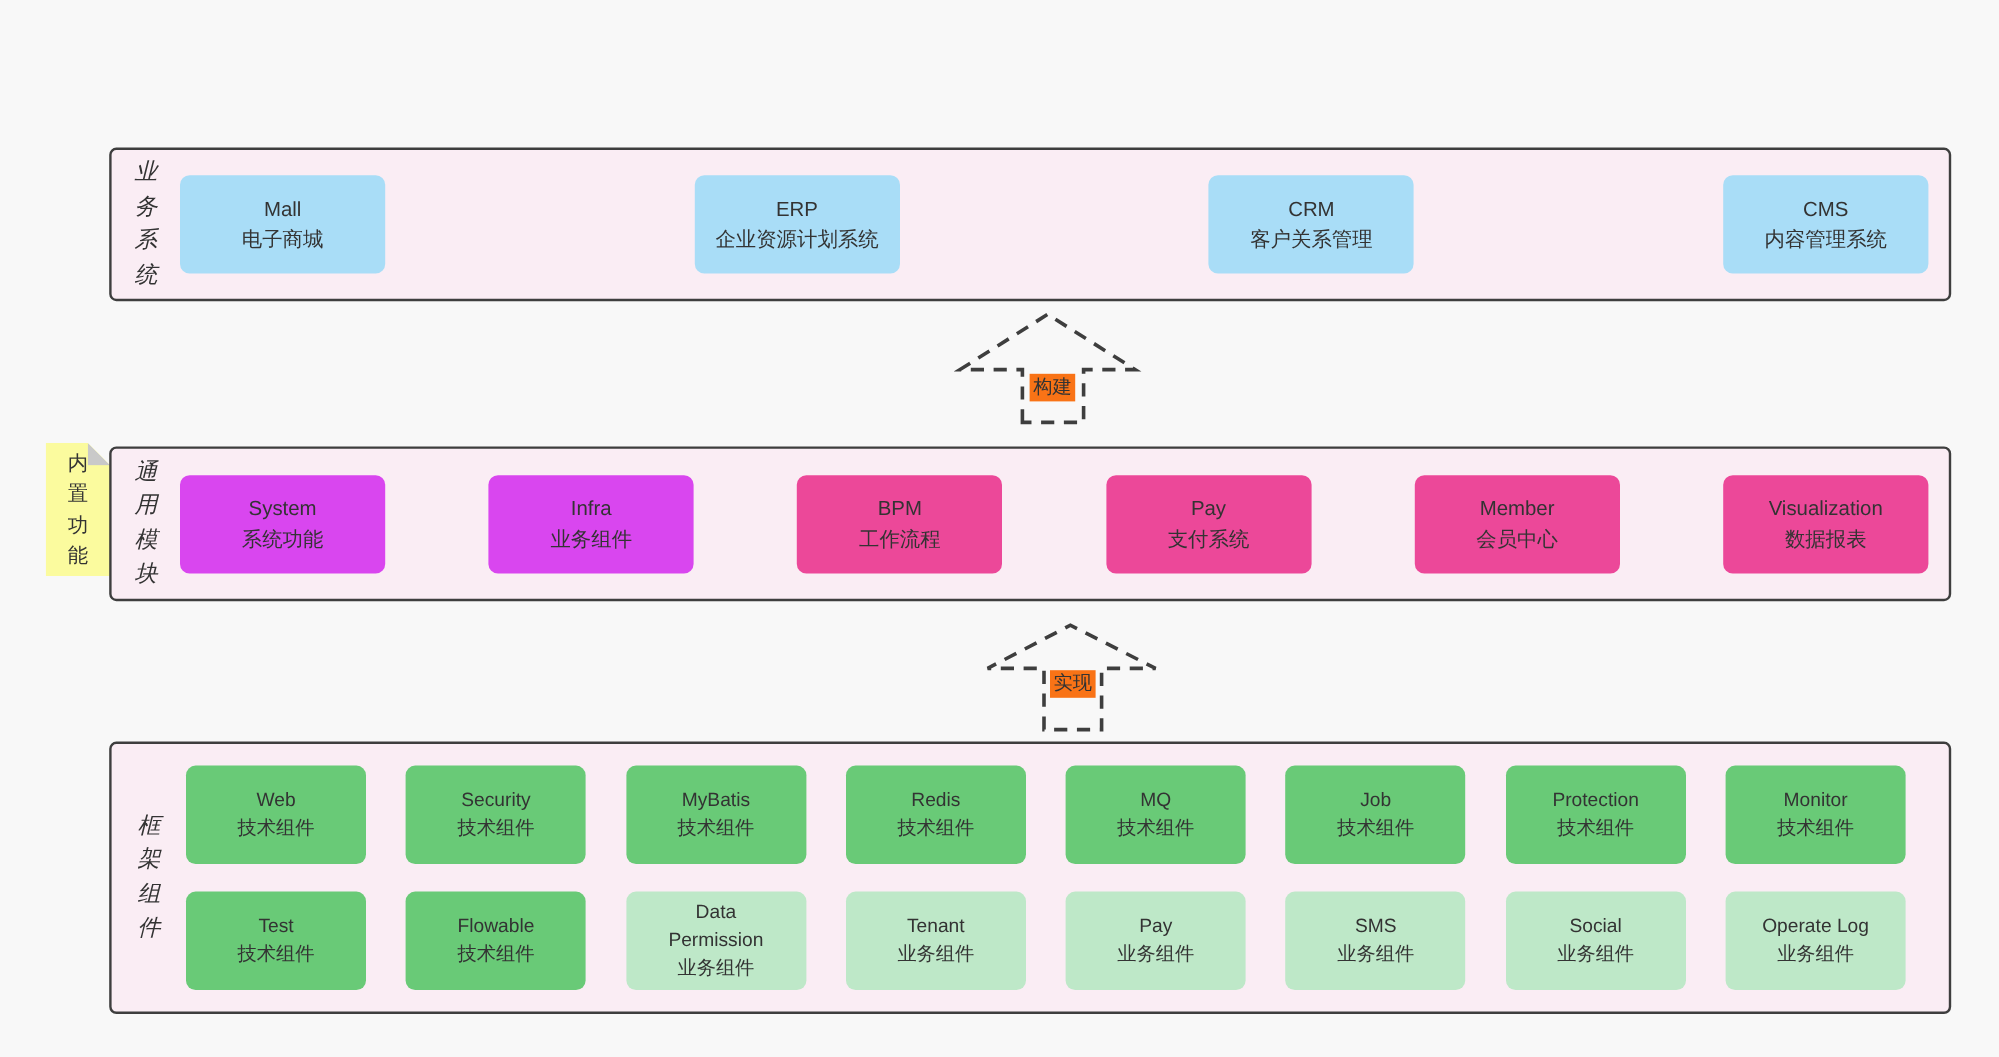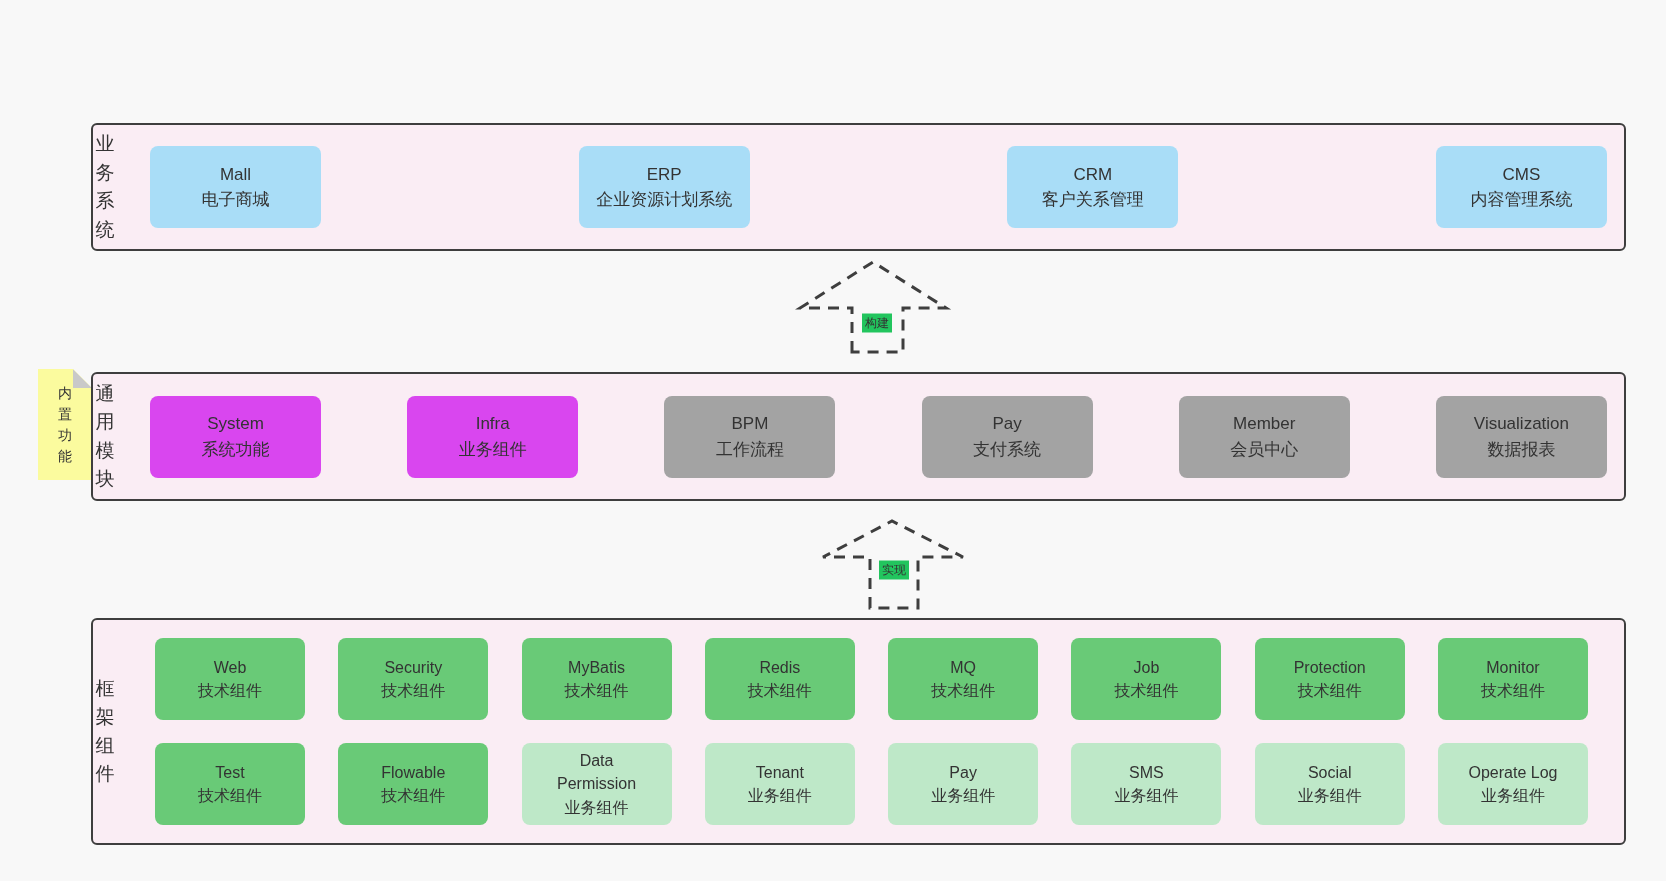--- a/index.html
+++ b/index.html
@@ -12,66 +12,66 @@
   
   .layer{
     position:absolute;left:91px;width:1535px;
     background:#faedf4;border:2px solid #3e3e3e;border-radius:6px;
     box-sizing:border-box;
     display:flex;align-items:center;
   }
   #layer-business{top:123px;height:128px;}
   #layer-modules{top:372px;height:129px;}
   #layer-components{top:618px;height:227px;}
-  .label-zone{flex:none;width:57px;display:flex;align-items:center;justify-content:flex-start;}
+  .label-zone{flex:none;width:57px;display:flex;align-items:center;justify-content:center;font-style:italic;}
   #layer-components .label-zone{width:62px;}
   .vlabel{
     width:24px;font-size:19px;line-height:1.5;letter-spacing:0;
     word-break:break-all;text-align:center;color:#333;
   }
   .rows{flex:1;display:flex;flex-direction:column;gap:23px;padding-right:17px;}
   #layer-components .rows{padding-right:36px;}
   .box-row{display:flex;justify-content:space-between;}
   
   .box{
     width:171px;height:82px;border-radius:8px;
     display:flex;flex-direction:column;align-items:center;justify-content:center;
     font-size:17px;line-height:1.5;text-align:center;color:#333;
   }
   #layer-components .box{width:150px;font-size:16px;line-height:1.45;}
   .box .en{white-space:pre-line;}
   .blue{background:#a9ddf7;}
   .red{background:#d946ef;}
-  .pink{background:#a3a3a3;}
+  .pink{background:#ec4899;}
   .green{background:#69ca77;}
   .lightgreen{background:#bee8c8;}
   
   .sticky{
     position:absolute;left:38px;width:54px;background:#fbfb9e;
     clip-path:polygon(0 0,calc(100% - 19px) 0,100% 19px,100% 100%,0 100%);
     display:flex;align-items:center;justify-content:center;
     z-index:0;
   }
   #sticky-functions{top:369px;height:111px;}
   #sticky-components{top:653px;height:122px;}
   .sticky .fold{
     position:absolute;top:0;right:0;width:19px;height:19px;
     background:#c9c9c9;
     clip-path:polygon(0 0,100% 100%,0 100%);
   }
-  .sticky .vlabel{font-size:14px;}
+  .sticky .vlabel{font-size:17px;}
   .layer{z-index:1;}
   
   .arrow-wrap{position:absolute;z-index:2;}
   #arrow-build{left:795px;top:256px;width:158px;height:102px;}
   #arrow-implement{left:816px;top:513px;width:156px;height:100px;}
   .arrow-wrap svg{position:absolute;left:0;top:0;}
   .arrow-label{
     position:absolute;transform:translate(-50%,-50%);
-    background:#22c55e;padding:1px 3px;font-size:12px;color:#333;white-space:nowrap;
+    background:#f97316;padding:1px 3px;font-size:16px;color:#333;white-space:nowrap;
   }
   #arrow-build .arrow-label{left:82px;top:67px;}
   #arrow-implement .arrow-label{left:78px;top:57px;}
 </style>
 </head>
 <body>
 
 <div id="canvas">
 
   <div class="sticky" id="sticky-functions">

